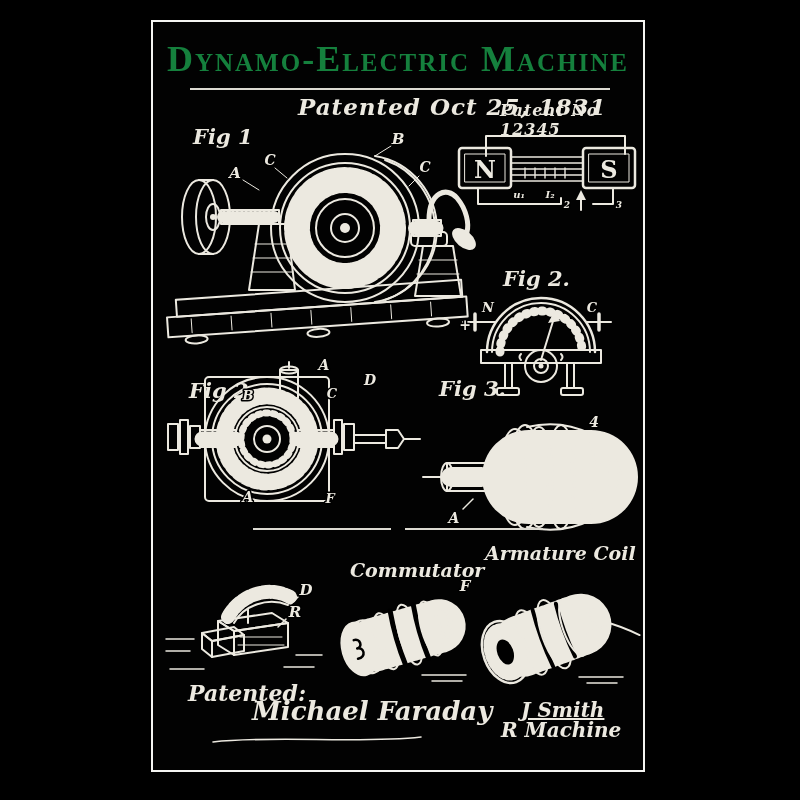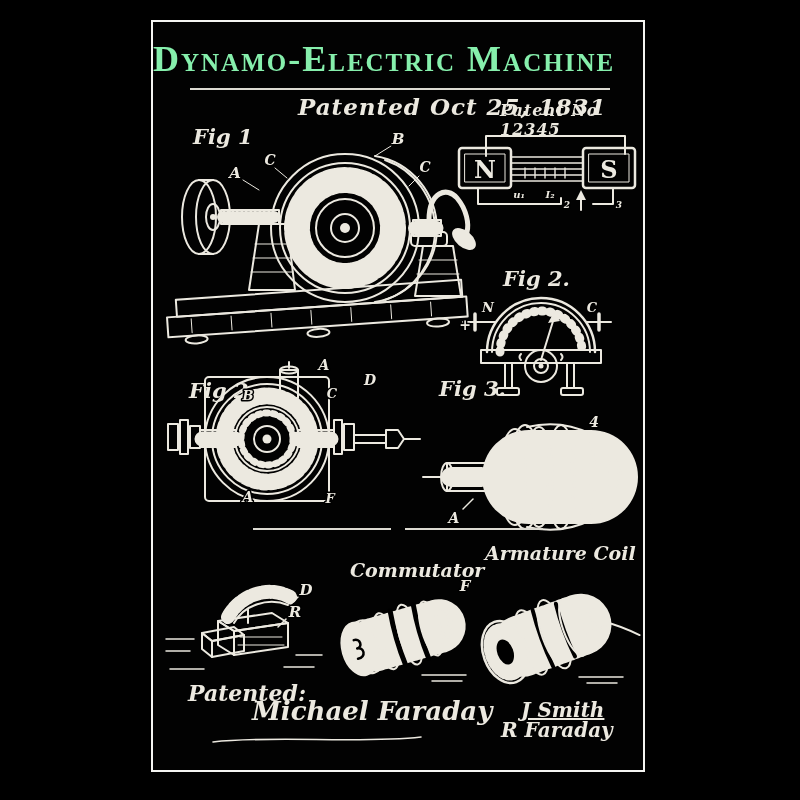--- a/index.html
+++ b/index.html
@@ -1,21 +1,21 @@
 <!DOCTYPE html>
 <html><head>
 <meta charset="utf-8">
 <style>
   html,body{margin:0;padding:0;background:#000;width:800px;height:800px;overflow:hidden;}
   .stage{position:relative;width:800px;height:800px;background:#000;}
   .poster{position:absolute;left:151px;top:20px;width:494px;height:752px;
           border:2px solid #f5f5f2;box-sizing:border-box;background:#020202;}
   .abs{position:absolute;}
   .title{font-family:"Liberation Serif",serif;font-variant:small-caps;font-weight:700;
-         font-size:36px;letter-spacing:2px;color:#86efac;width:100%;
+         font-size:36px;letter-spacing:2px;color:#15803d;text-align:center;width:100%;
          top:16px;left:0;}
   .divider{height:2px;background:#dcdad2;}
   .script{font-family:"DejaVu Serif",serif;font-style:italic;font-weight:700;color:#ece9e0;}
   .patent-date{font-size:23px;letter-spacing:1px;}
   .patent-no{font-size:16px;letter-spacing:1px;}
   .figlabel{font-size:21px;}
   .detail-head{top:506px;left:0;width:100%;display:flex;align-items:center;justify-content:center;gap:14px;}
   .detail-head .line{width:138px;height:2px;background:#dcdad2;}
   .detail-head .txt{font-size:27px;}
   .detail-label{font-size:19px;}
@@ -263,16 +263,16 @@
       </g>
       <path d="M118,100 H162 M126,106 H156" stroke-width="1.5"></path>
     </svg>
 
     <div class="abs script footer-label" style="left:35px;top:658px;">Patented:</div>
     <div class="abs script footer-name" style="left:55px;top:674px;">Michael Faraday</div>
     <svg class="art" viewBox="0 0 215 12" style="left:58px;top:712px;width:215px;height:12px">
       <path d="M2,8 C60,1 150,10 210,3" stroke-width="1.6"></path>
     </svg>
     <div class="abs script witness" style="left:368px;top:676px;text-decoration:underline;">J Smith</div>
-    <div class="abs script witness" style="left:348px;top:696px;">R Faraday</div>
+    <div class="abs script witness" style="left:348px;top:696px;">R Machine</div>
 
   </div>
 </div>
 
 </body></html>

